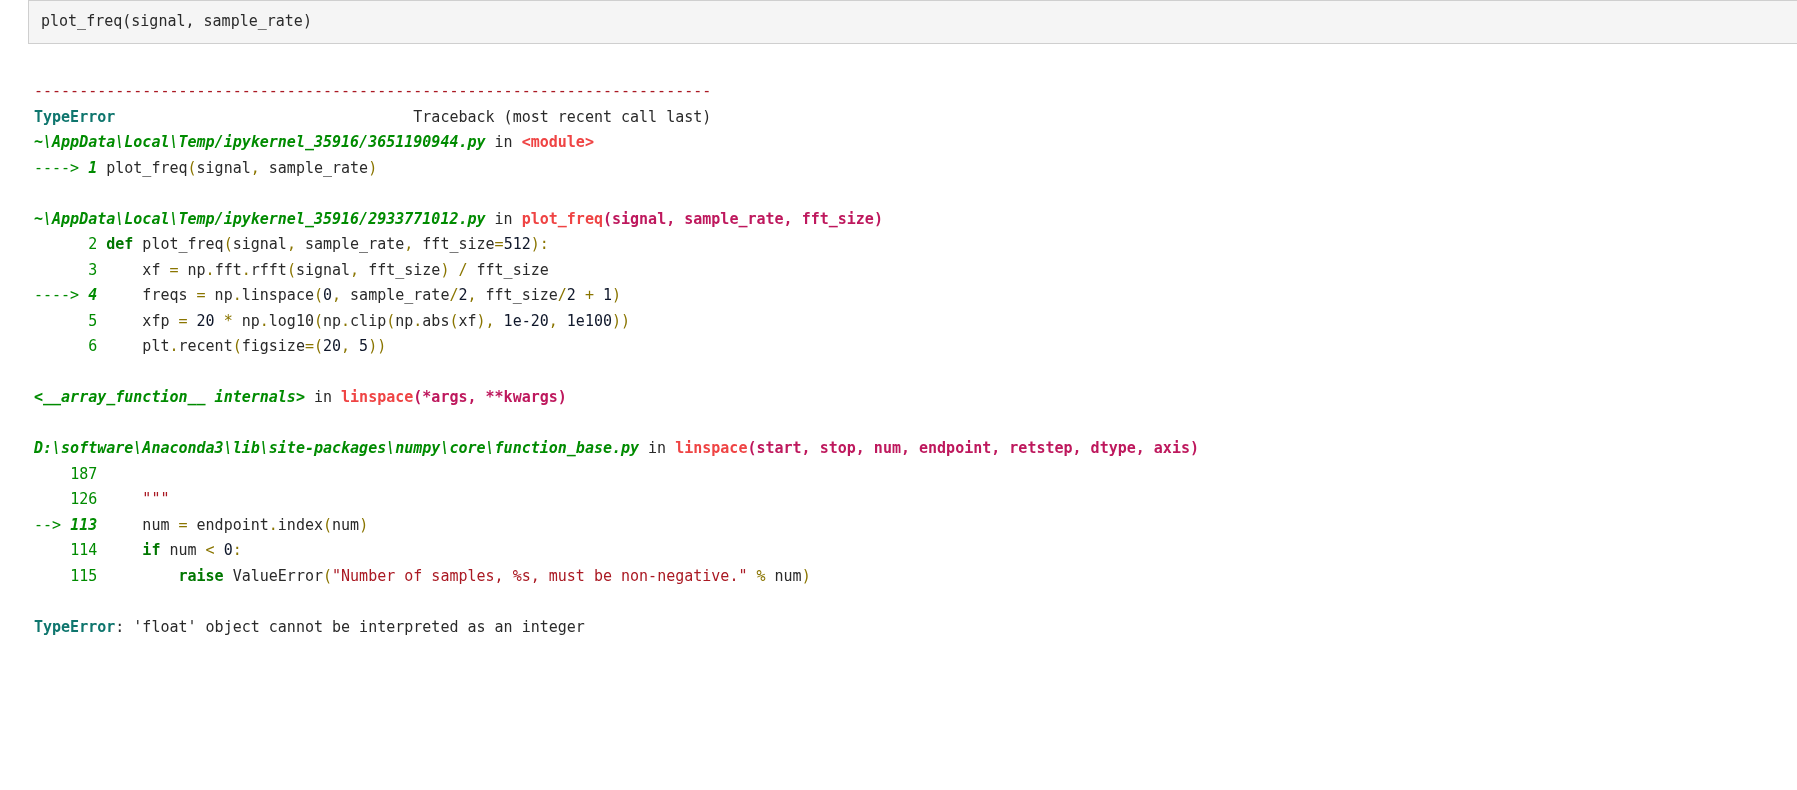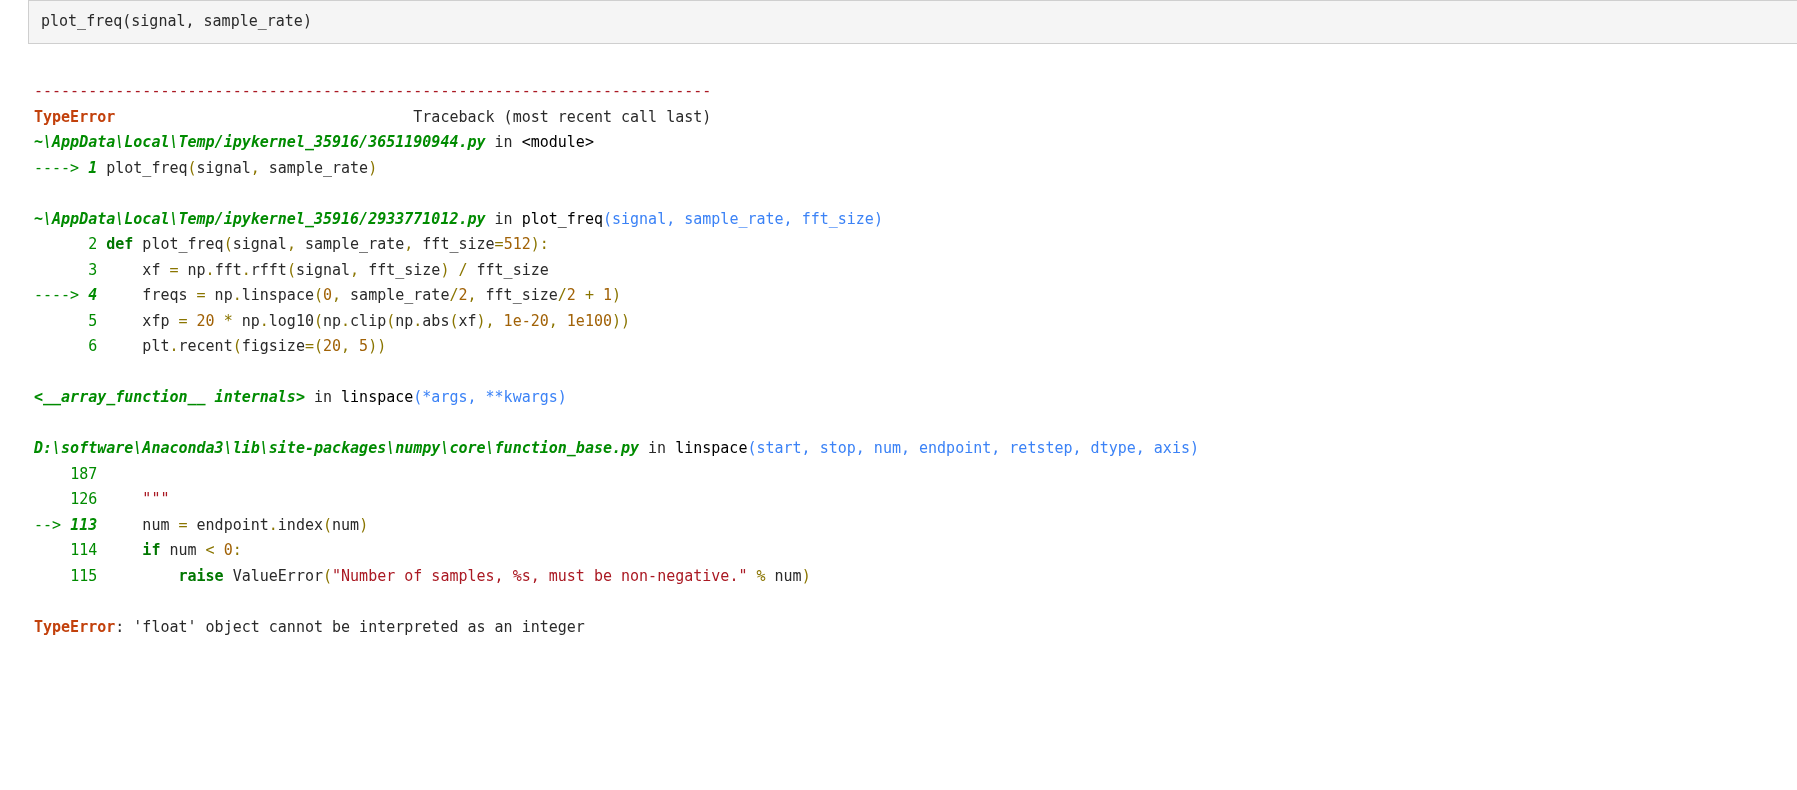--- a/index.html
+++ b/index.html
@@ -23,26 +23,26 @@
   }
   .output {
     padding: 0 6px 6px 6px;
     font-family: inherit;
     white-space: pre;
     overflow-x: auto;
   }
 
   
   .c-red { color: #aa1923; }               
-  .c-redbold { color: #c2410c; font-weight: bold; }
+  .c-redbold { color: #0f766e; font-weight: bold; }
   .c-green { color: #008b00; }             
   .c-greenbold { color: #008b00; font-weight: bold; font-style: italic; }
-  .c-cyan { color: #000000; }              
-  .c-blue { color: #a16207; }              
-  .c-bluebold { color: #3b82f6; font-weight: normal; }
+  .c-cyan { color: #ef4444; font-weight: bold; }              
+  .c-blue { color: #0f172a; }              
+  .c-bluebold { color: #be185d; font-weight: bold; }
   .c-amber { color: #8a7500; }               
   .c-kw { color: #007700; font-weight: bold; }
   .plain { color: #2a2a2a; }
 </style>
 </head>
 <body>
 
 <div class="cell-wrap">
 
   <div class="code-cell"><span class="plain">plot_freq</span><span class="plain">(</span><span class="plain">signal, sample_rate</span><span class="plain">)</span></div>

